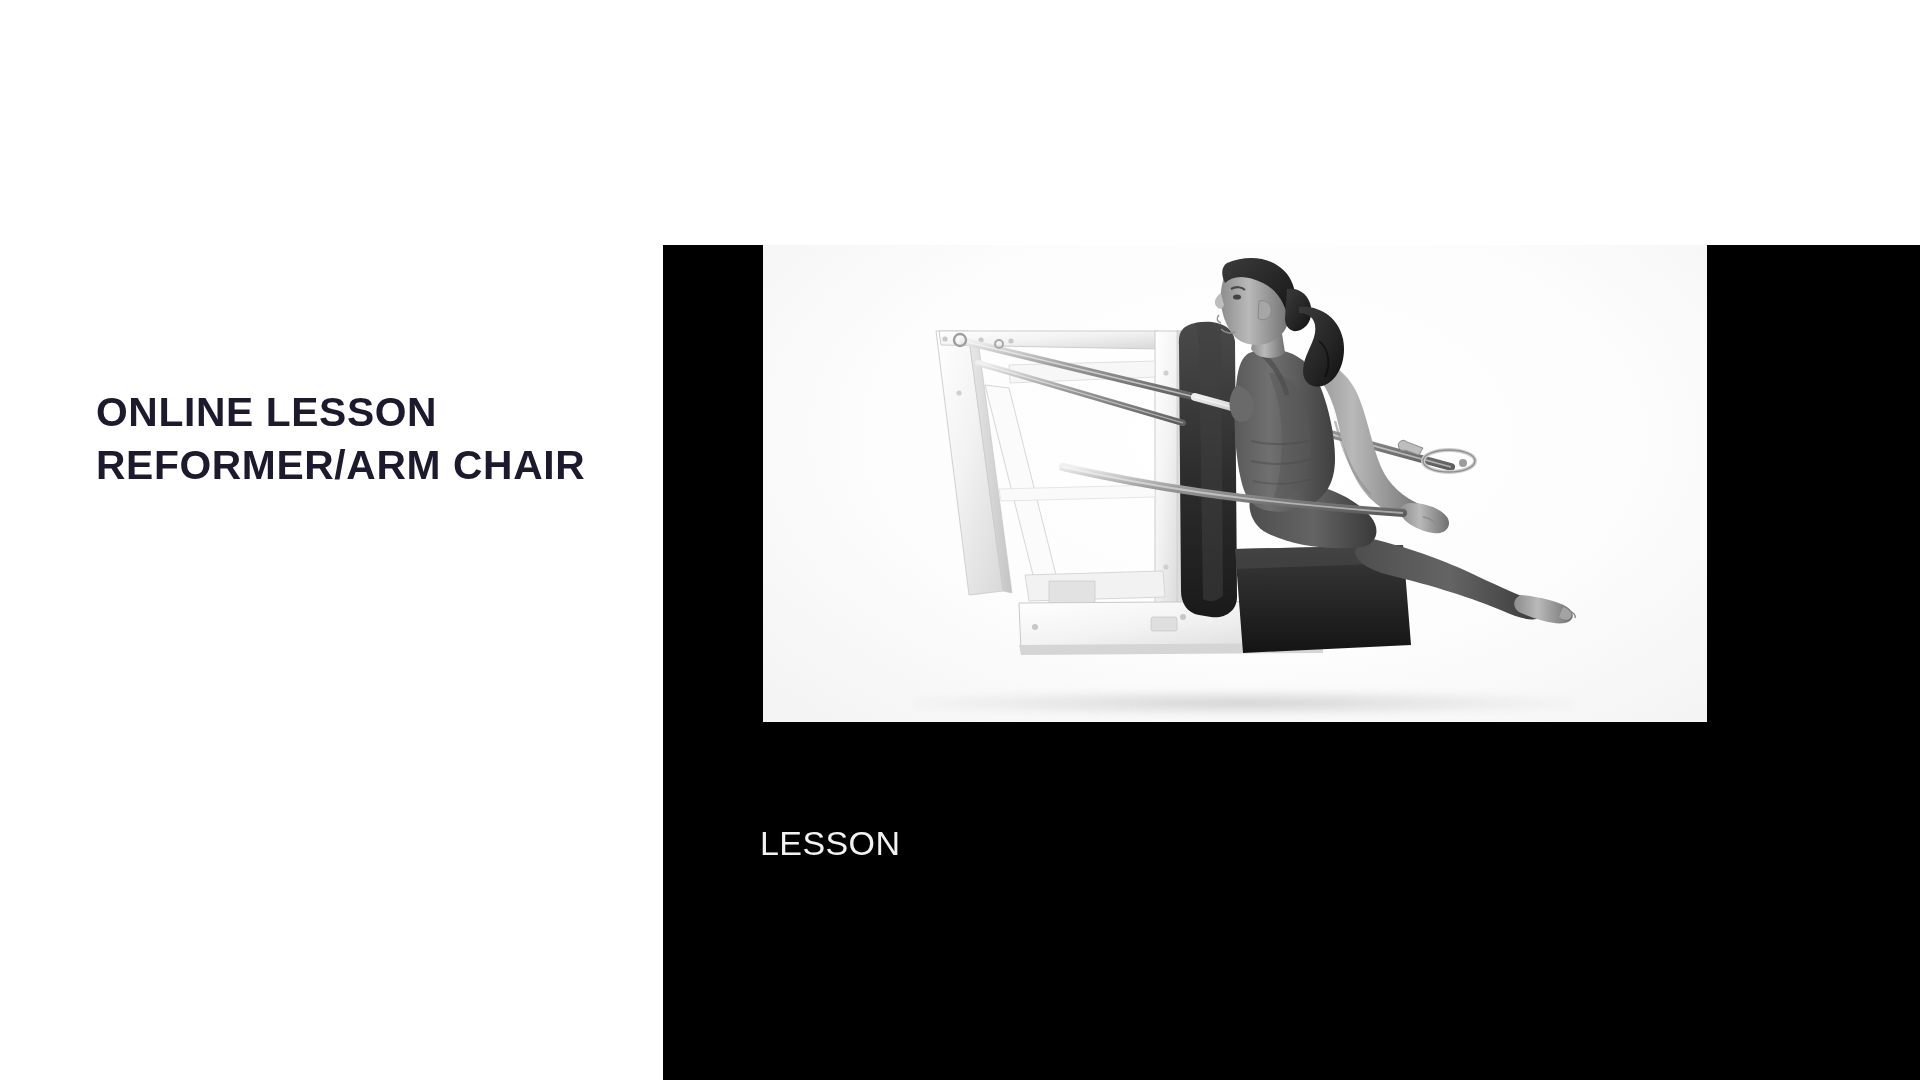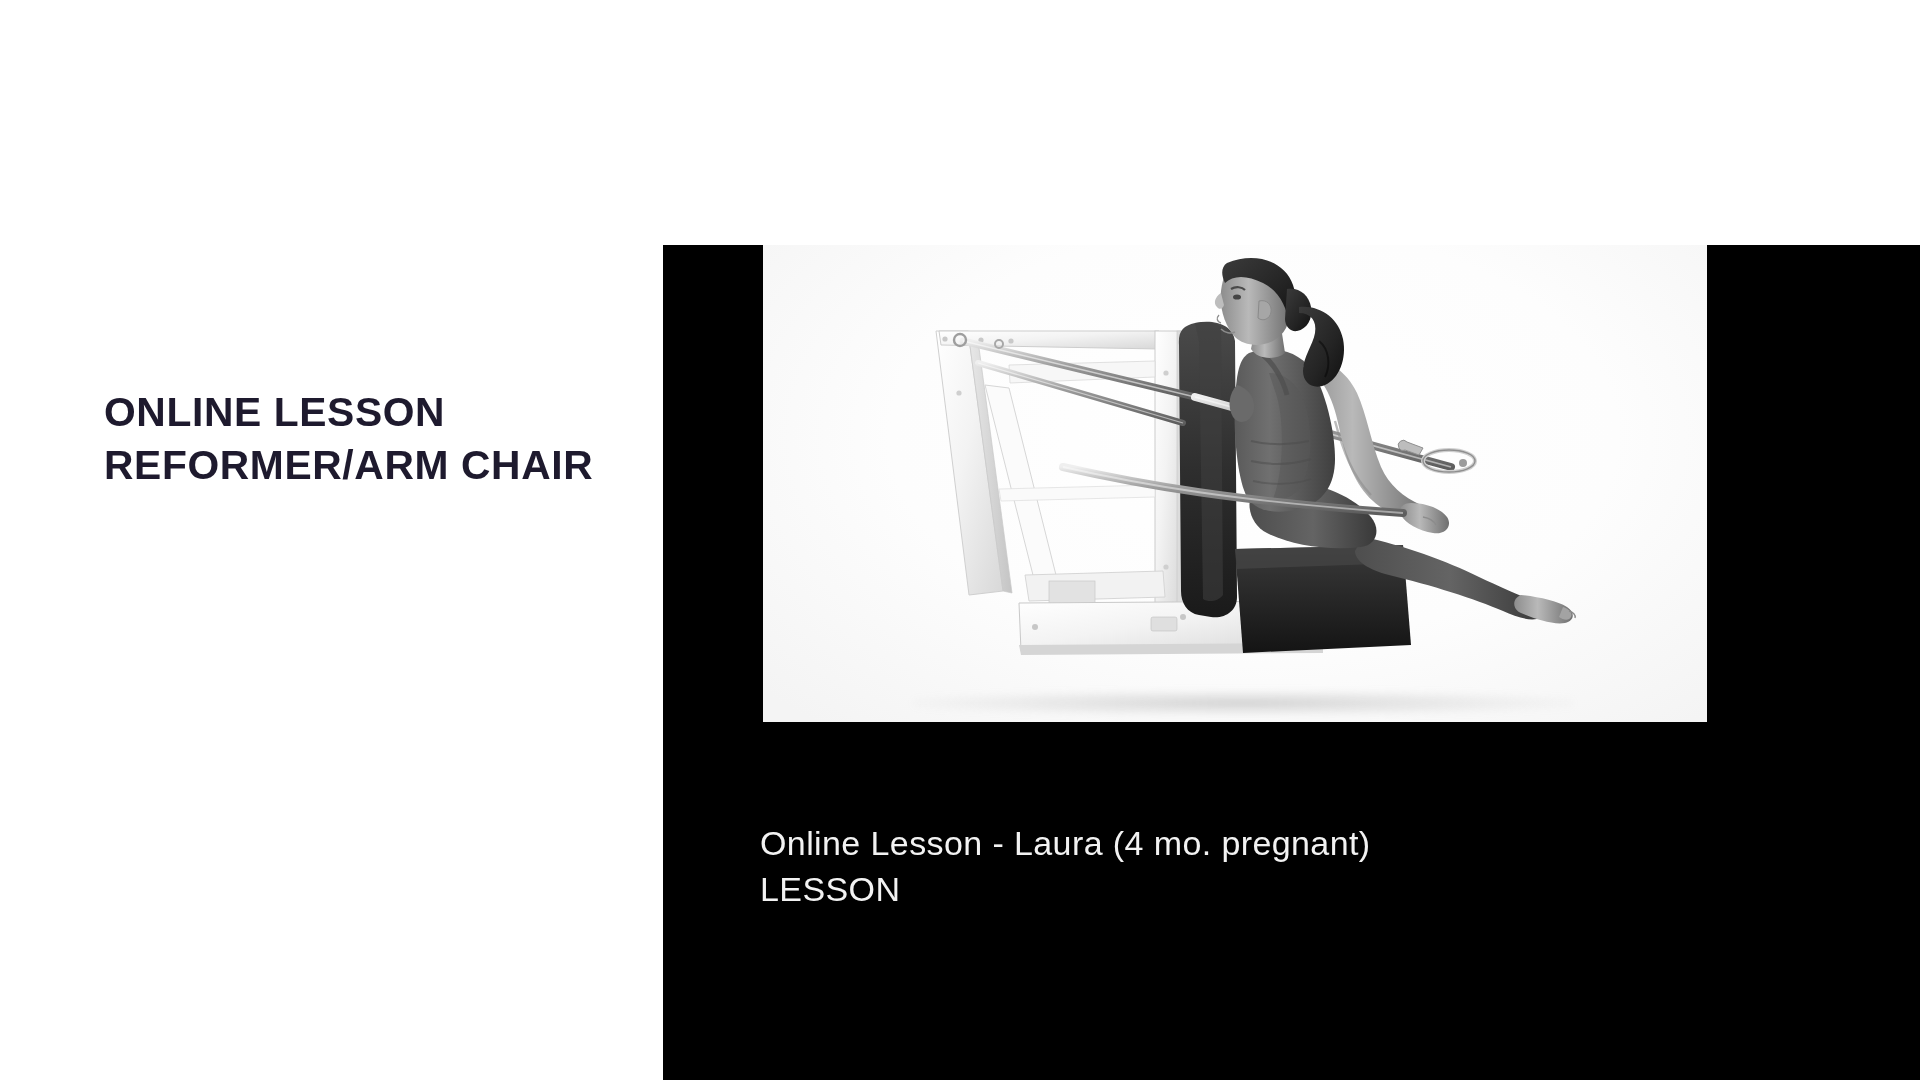--- a/index.html
+++ b/index.html
@@ -42,21 +42,21 @@
     position:absolute; left:150px; bottom:6px; width:660px; height:26px;
     background:radial-gradient(ellipse at center, rgba(120,120,120,.30) 0%, rgba(160,160,160,.10) 55%, rgba(255,255,255,0) 78%);
     filter:blur(3px);
   }
 
   
   .apparatus{ position:absolute; left:0; top:0; width:944px; height:477px; }
 
   
   .title-block{
-    position:absolute; left:104px; top:386px; width:540px;
+    position:absolute; left:96px; top:386px; width:540px;
   }
   .title-line{
     font-family:"Liberation Sans", sans-serif;
     font-weight:bold;
     font-size:40px;
     letter-spacing:.6px;
     line-height:1.33;
     color:#1e1a2e;
     white-space:nowrap;
     transform:scaleX(1.02);
@@ -287,18 +287,17 @@
       <div class="floor-shadow"></div>
     </div>
   </div>
 
   <div class="title-block">
     <div class="title-line">ONLINE LESSON</div>
     <div class="title-line">REFORMER/ARM CHAIR</div>
   </div>
 
   <div class="caption-block">
-    <div class="caption-line">Online Lesson - Laura (4 mo. pregnant)</div>
     <div class="caption-line">LESSON</div>
   </div>
 
 
 </div>
 
 </body></html>

